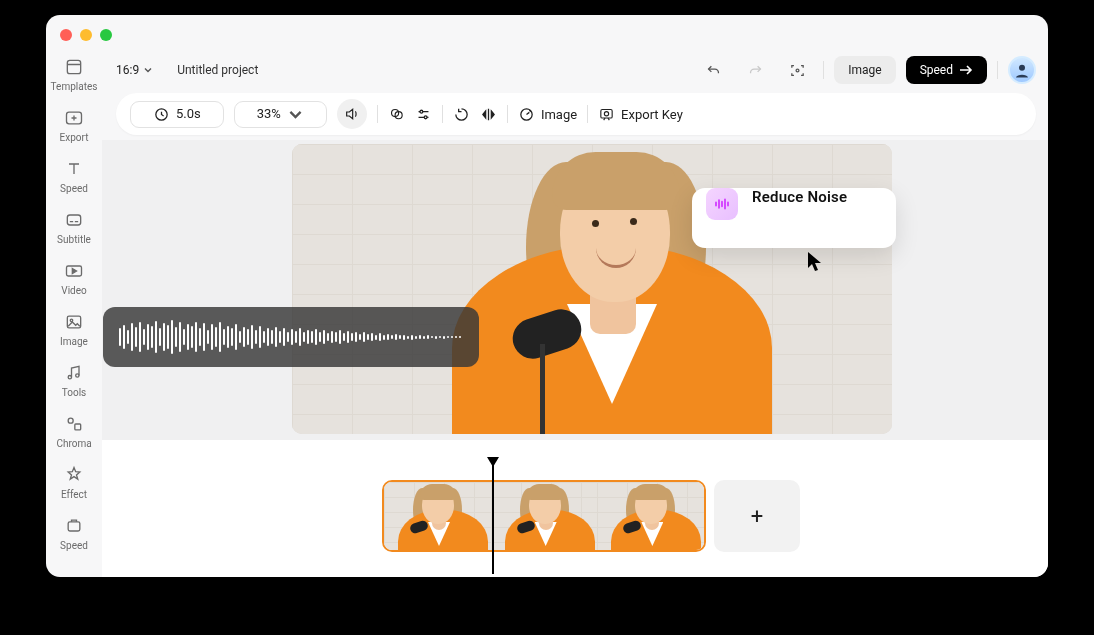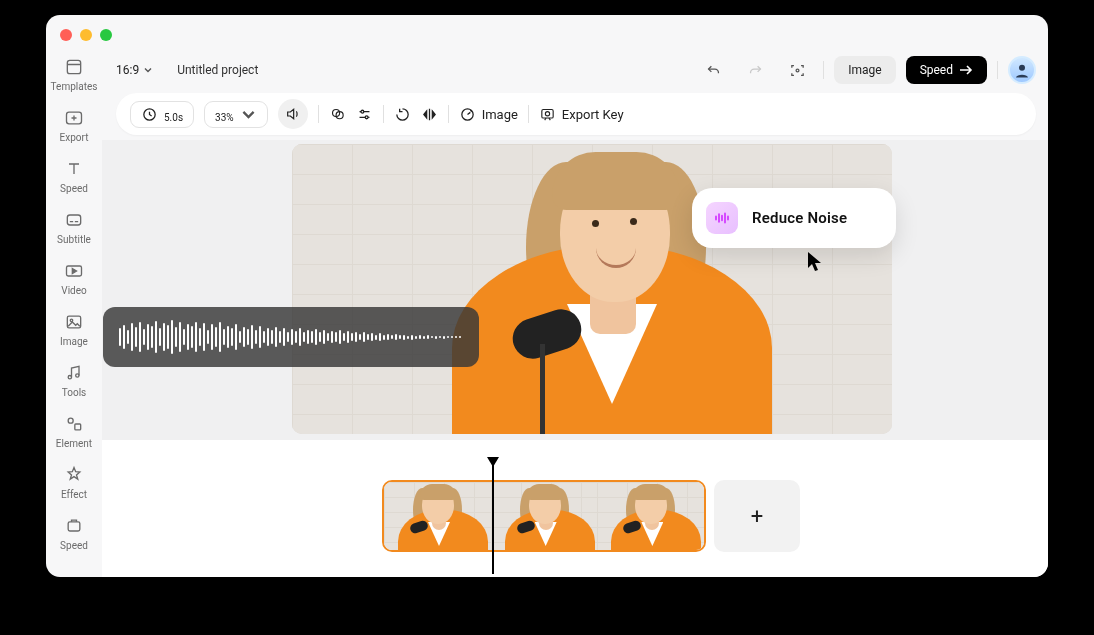--- a/index.html
+++ b/index.html
@@ -34,21 +34,21 @@
   .btn-export { background:#000; color:#fff; border-radius:8px; padding:7px 14px; font-size:12px; cursor:pointer; display:flex; align-items:center; gap:6px; }
   .avatar { width:28px; height:28px; border-radius:50%; background:linear-gradient(#cfe7ff,#9fc9ff); border:2px solid #d5ecff; display:flex; align-items:center; justify-content:center; }
 
   .toolbar {
     position:absolute; left:70px; right:12px; top:78px; height:42px;
     background:#fff; border-radius:21px; box-shadow:0 1px 2px rgba(0,0,0,0.04);
     display:flex; align-items:center; gap:10px; padding:0 14px;
   }
   .tb-chip { display:flex; align-items:center; gap:6px; color:#222; font-size:13px; cursor:pointer; }
   .tb-chip svg { width:17px; height:17px; }
-  .tb-box { border:1px solid #e2e2e2; border-radius:9px; padding:4px 10px; display:flex; align-items:flex-end; gap:6px; font-size:10px; }
+  .tb-box { border:1px solid #e2e2e2; border-radius:9px; padding:4px 22px; display:flex; align-items:flex-start; gap:6px; font-size:13px; }
   .tb-round { width:30px; height:30px; border-radius:50%; background:#f0f0f0; display:flex; align-items:center; justify-content:center; cursor:pointer; }
 
   .canvas-area {
     position:absolute; left:56px; right:0; top:125px; height:300px; background:#f0f0f1;
   }
   .preview {
     position:absolute; left:190px; top:4px; width:600px; height:290px;
     border-radius:10px; overflow:hidden; background:#dcd8d3;
   }
   
@@ -71,22 +71,22 @@
 
   .waveform-overlay {
     position:absolute; left:103px; top:307px; width:376px; height:60px;
     background:rgba(55,55,55,0.82); border-radius:12px;
     display:flex; align-items:center; gap:2px; padding:0 16px;
   }
   .wbar{ width:2px; background:#fff; border-radius:1px; }
 
   .popup {
     position:absolute; left:692px; top:188px; width:204px; height:60px;
-    background:#fff; border-radius:20px; box-shadow:0 8px 24px rgba(0,0,0,0.12);
-    display:flex; align-items:center; gap:14px; padding:0 14px;
+    background:#fff; border-radius:13px; box-shadow:0 8px 24px rgba(0,0,0,0.12);
+    display:flex; align-items:flex-start; gap:14px; padding:0 14px;
   }
   .popup-icon { width:32px; height:32px; border-radius:9px; background:linear-gradient(135deg,#f5d5ff,#e8bfff); display:flex; align-items:center; justify-content:center; }
   .popup-icon svg { width:18px; height:18px; }
   .popup-label { font-size:15px; font-weight:600; color:#111; letter-spacing:0.2px; }
   .cursor-arrow { position:absolute; left:806px; top:250px; font-size:20px; color:#000; }
 
   .timeline-area { position:absolute; left:56px; right:0; top:425px; bottom:0; background:#fff; }
   .track {
     position:absolute; left:280px; top:40px; width:324px; height:72px;
     border:2px solid #f28a1e; border-radius:10px; overflow:hidden; display:flex;
@@ -170,21 +170,21 @@
           <circle cx="7" cy="17" r="2"></circle>
           <circle cx="16" cy="15" r="2"></circle>
         </svg>
       <span>Tools</span>
     </div>
     <div class="sb-item">
       <svg viewBox="0 0 24 24" fill="none" stroke="currentColor" stroke-width="1.6">
           <circle cx="8" cy="8" r="3"></circle>
           <rect x="13" y="12" width="7" height="7" rx="1"></rect>
         </svg>
-      <span>Element</span>
+      <span>Chroma</span>
     </div>
     <div class="sb-item">
       <svg viewBox="0 0 24 24" fill="none" stroke="currentColor" stroke-width="1.6">
           <path d="M12 3l2 5 5 .5-4 3.5 1.5 5L12 14l-4.5 3 1.5-5-4-3.5 5-.5z"></path>
         </svg>
       <span>Effect</span>
     </div>
     <div class="sb-item">
       <svg viewBox="0 0 24 24" fill="none" stroke="currentColor" stroke-width="1.6">
           <rect x="5" y="7" width="14" height="11" rx="2"></rect>

